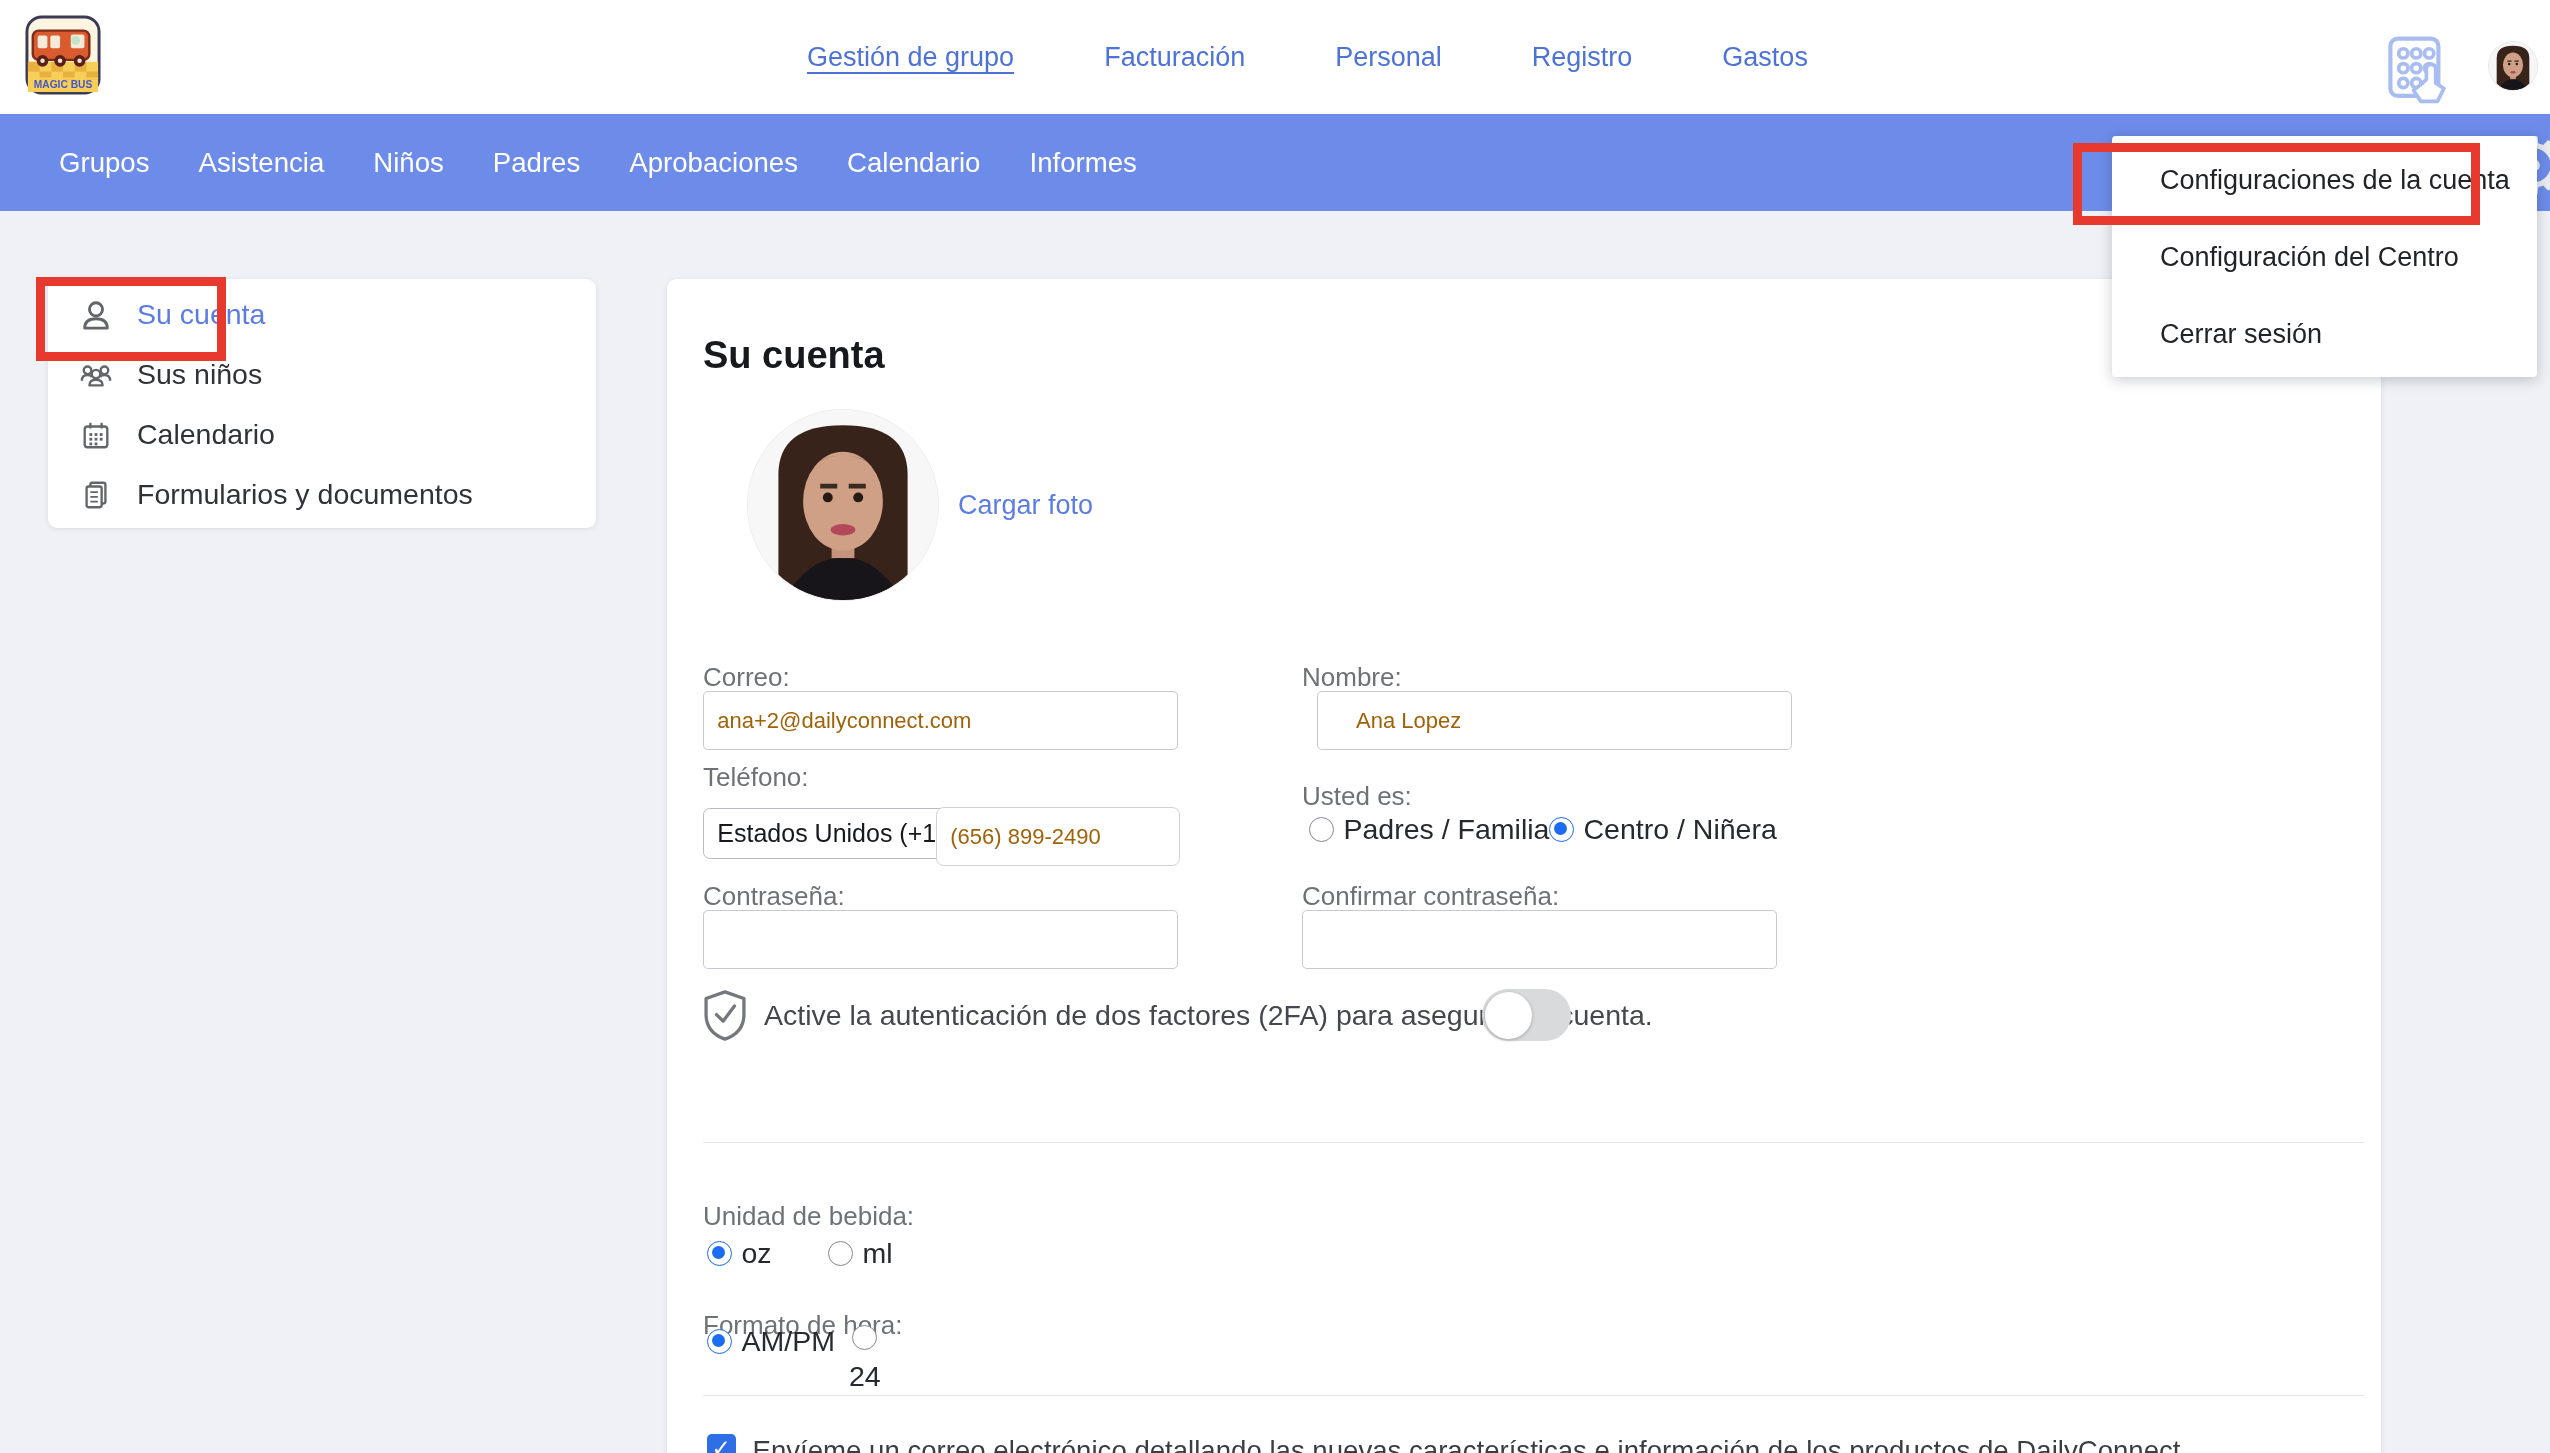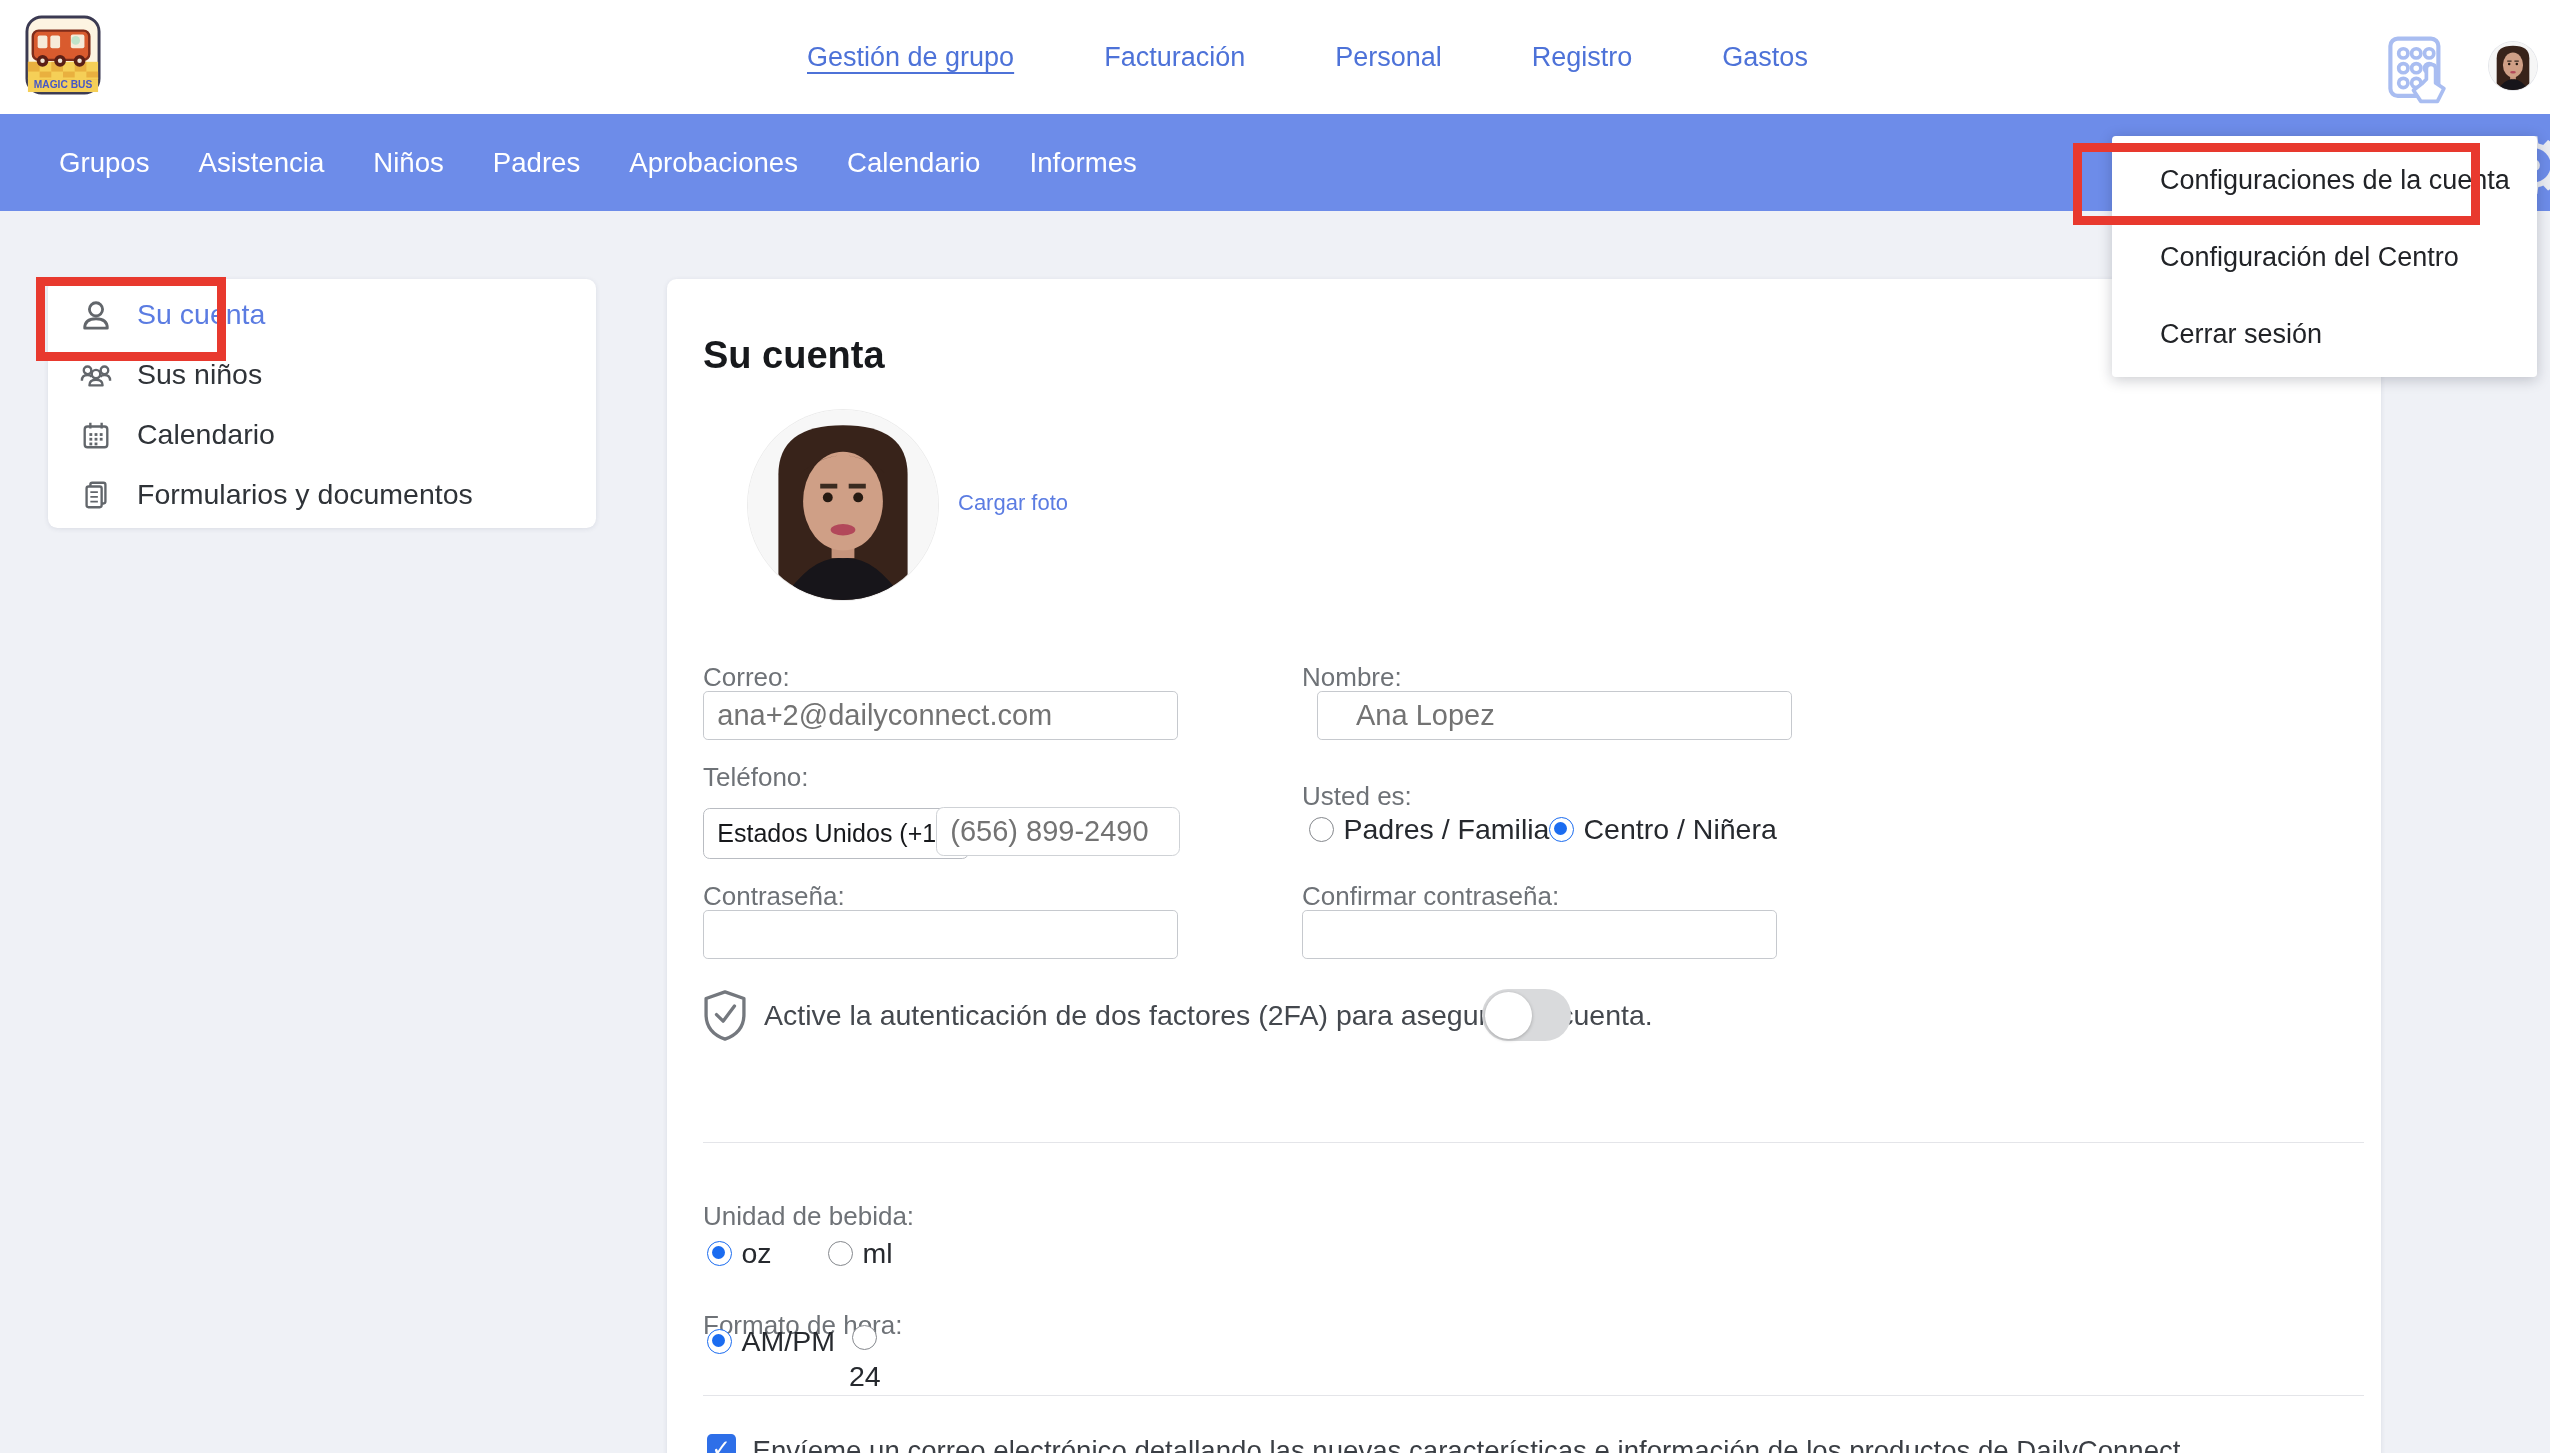--- a/index.html
+++ b/index.html
@@ -25,24 +25,24 @@
   .sidebar { position:absolute; left:48px; top:279px; width:548px; height:249px; background:#ffffff; border-radius:9.5px; box-shadow:0 1px 5.7px rgba(40,50,80,.10); z-index:2; padding-top:5.7px; }
   .side-item { display:flex; align-items:center; height:60px; padding-left:32px; gap:25px; cursor:pointer; }
   .side-item svg { flex:0 0 auto; }
   .side-item span.lbl { font-size:28.5px; color:#2f3338; }
   .side-item.active span.lbl { color:#5b7ce2; }
 
   
   .main-card { position:absolute; left:667px; top:279px; width:1714px; height:1235px; background:#ffffff; border-radius:9.5px 9.5px 0 0; box-shadow:0 1px 5.7px rgba(40,50,80,.10); z-index:2; }
   .page-title { position:absolute; left:36px; top:55px; font-size:38px; font-weight:bold; color:#17191c; }
   .avatar-lg { position:absolute; left:81px; top:131px; width:190px; height:190px; border-radius:50%; overflow:hidden; box-shadow:0 0 0 1px #ececec; }
-  .upload-link { position:absolute; left:291px; top:211px; font-size:22px; color:#5b7ce2; cursor:pointer; }
+  .upload-link { position:absolute; left:291px; top:211px; font-size:27px; color:#5b7ce2; cursor:pointer; }
 
   .flabel { position:absolute; font-size:26px; color:#6e7277; }
-  .finput { position:absolute; height:49px; border:1px solid #c6c9ce; border-radius:4.8px; font-size:29px; color:#737373; padding:0 13.3px; font-family:inherit; background:#fff; width:475px; }
+  .finput { position:absolute; height:59px; border:1px solid #c6c9ce; border-radius:4.8px; font-size:22px; color:#a16207; padding:0 13.3px; font-family:inherit; background:#fff; width:475px; }
 
   .phone-select { position:absolute; left:36px; top:529px; width:266px; height:51px; border:1px solid #b9bcc2; border-radius:6.7px; background:#fff; display:flex; align-items:center; padding:0 11.4px 0 13.3px; font-size:25px; color:#16181b; cursor:pointer; }
   .phone-select .chev { margin-left:auto; width:12.4px; height:12.4px; border-right:2.4px solid #3c3f44; border-bottom:2.4px solid #3c3f44; transform:rotate(45deg) translateY(-2.9px); }
   .phone-input { left:269px; top:528px; width:244px; border-radius:7.6px; border-color:#cfd2d6; }
 
   .radio-row { position:absolute; display:flex; align-items:center; gap:9.5px; cursor:pointer; }
   .radio { width:25px; height:25px; border-radius:50%; border:1.9px solid #85888d; background:#fff; flex:0 0 auto; position:relative; }
   .radio.checked { border-color:#1b6cf0; }
   .radio.checked::after { content:""; position:absolute; left:3.8px; top:3.8px; width:13.3px; height:13.3px; border-radius:50%; background:#1b6cf0; }
   .radio-row .rlbl { font-size:28.5px; color:#26292e; white-space:nowrap; }

